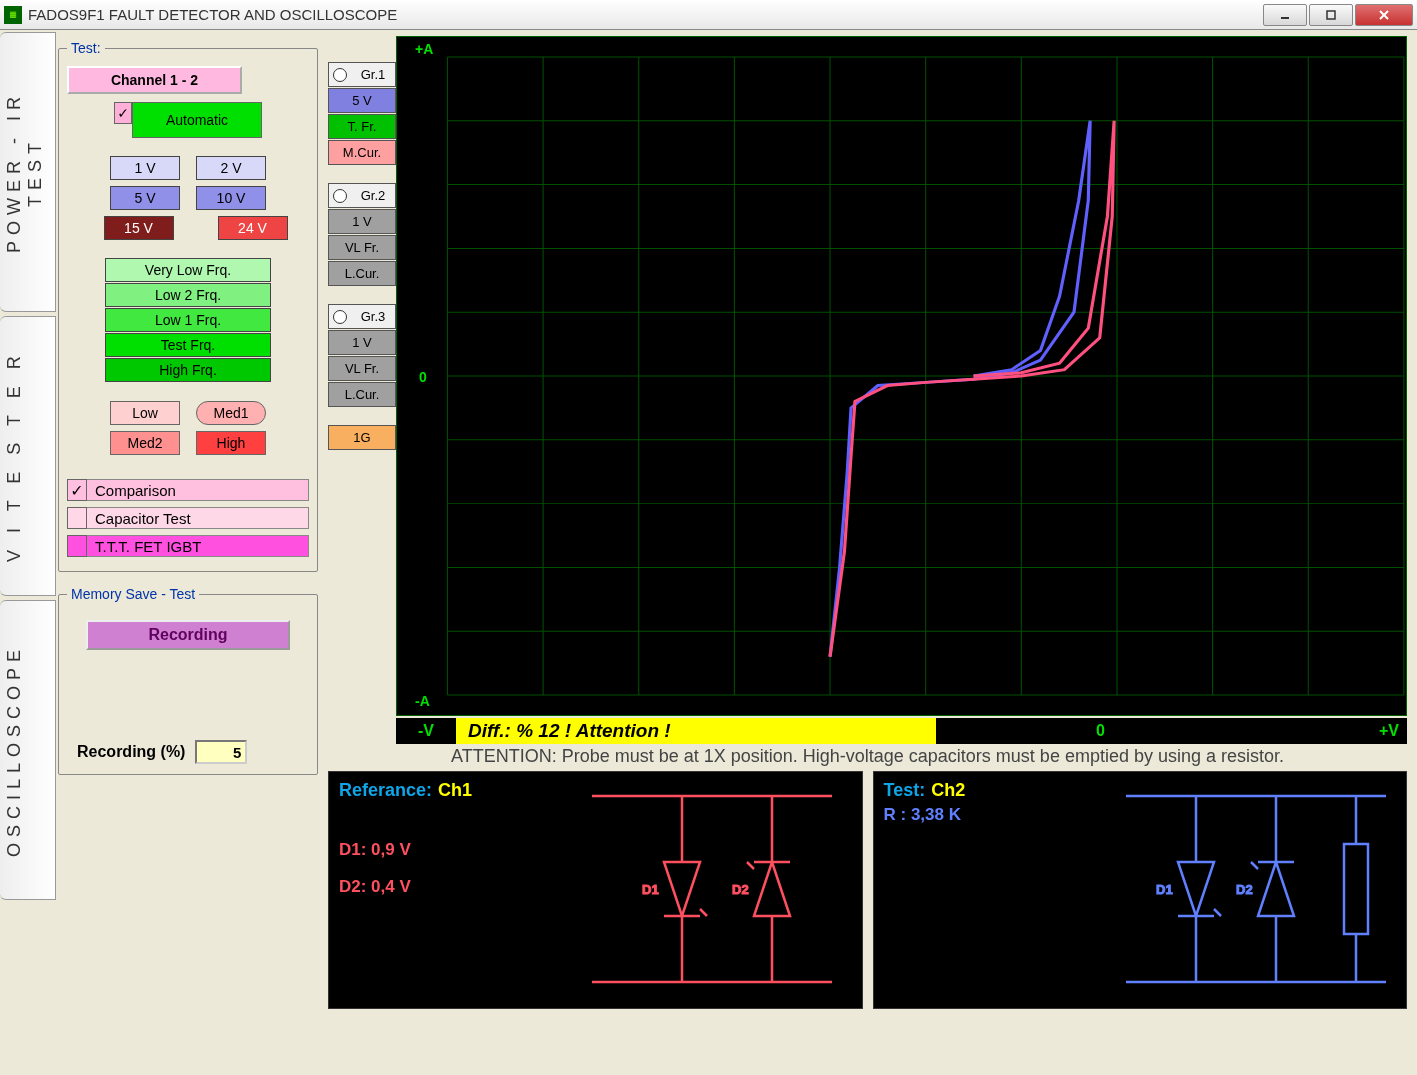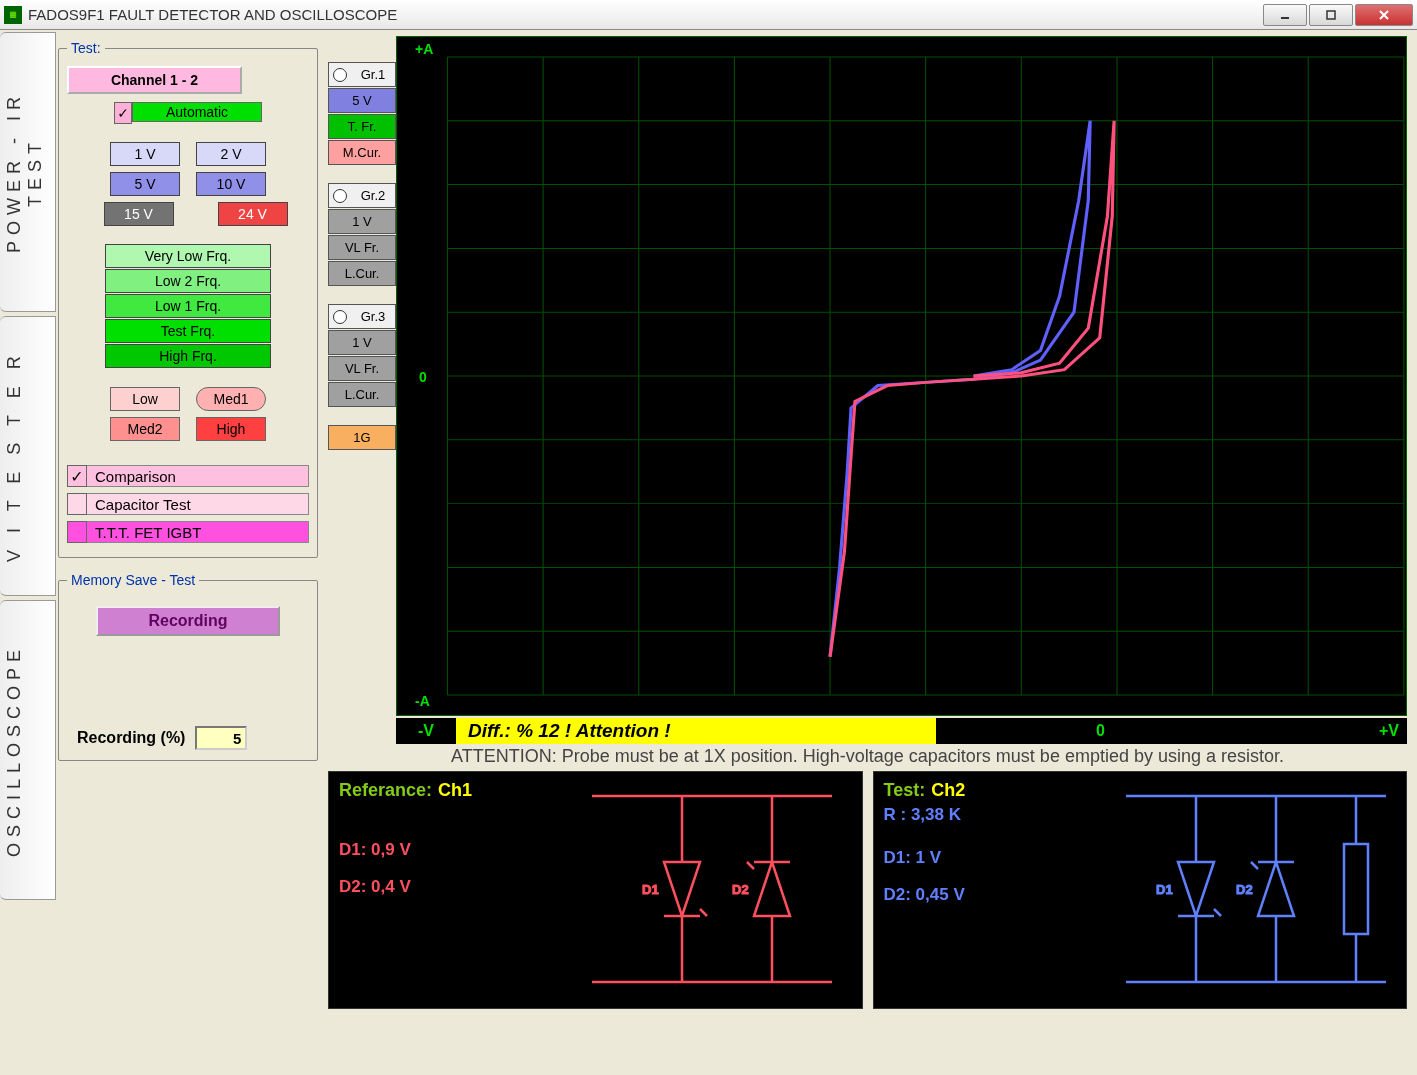--- a/index.html
+++ b/index.html
@@ -25,27 +25,27 @@
 .rightcol { flex: 1; padding: 6px 10px 6px 4px; display: flex; flex-direction: column; }
 
 fieldset { border: 1px solid #888; border-radius: 2px; margin: 0 0 14px 0; padding: 10px 8px; }
 legend { color: #0033aa; font-size: 14px; padding: 0 4px; }
 
 .btn { display: inline-flex; align-items: center; justify-content: center; height: 24px; border: 1px solid #666; font-size: 14px; cursor: pointer; }
 .row { display: flex; gap: 16px; margin-bottom: 6px; justify-content: center; }
 .wfull { width: 168px; margin: 0 auto 8px; display: flex; }
 
 .channel-btn { background: #ffb8e0; width: 175px; height: 28px; margin: 0 auto 8px; font-weight: bold; border: 2px outset #fff; }
-.auto-btn { background: #00e000; width: 130px; height: 20px; }
+.auto-btn { background: #00e000; width: 130px; height: 36px; }
 .chk { width: 18px; height: 22px; border: 1px solid #666; background: #ffb0d8; display: inline-flex; align-items: center; justify-content: center; font-size: 14px; margin-right: 0; }
 
 .vbtn { width: 70px; background: #a8a8ff; border: 1px solid #444; }
 .vbtn.light { background: #d8d8f8; }
 .vbtn.mid { background: #9090e8; }
-.vbtn.dark { background: #737373; color:#fff;margin-left:15px; }
+.vbtn.dark { background: #7f1d1d; color:#fff;margin-left:15px; }
 .vbtn.darkest { background: #ef4444; color: #fff; margin-left: 28px; }
 
 .fbtn { width: 166px; height: 24px; margin: 0 auto; display: flex; background: #b0f8b0; border: 1px solid #444; }
 .fbtn.g2 { background: #80f080; }
 .fbtn.g3 { background: #40e840; }
 .fbtn.g4 { background: #00e000; }
 .fbtn.g5 { background: #00c800; }
 .fstack > * { margin-bottom: 1px; }
 
 .cbtn { width: 70px; height: 24px; }
@@ -54,21 +54,21 @@
 .cbtn.m2 { background: #ff9090; }
 .cbtn.hi { background: #ff4040; }
 
 .mode-row { display: flex; align-items: center; height: 26px; margin-bottom: 2px; }
 .mode-chk { width: 20px; height: 22px; border: 1px solid #666; background: #fff; display: inline-flex; align-items: center; justify-content: center; margin-right: 0; }
 .mode-lbl { flex: 1; height: 22px; display: flex; align-items: center; padding-left: 8px; font-size: 15px; border: 1px solid #888; border-left: none; }
 .m-pink { background: #ffc0e0; }
 .m-lpink { background: #ffd8e8; }
 .m-mag { background: #ff50e0; }
 
-.rec-btn { width: 184px; height: 30px; background: #d080d0; color: #600060; font-weight: bold; margin: 8px auto 90px; display: flex; align-items: center; justify-content: center; border: 2px outset #eee; }
+.rec-btn { width: 204px; height: 30px; background: #d080d0; color: #600060; font-weight: bold; margin: 8px auto 90px; display: flex; align-items: center; justify-content: center; border: 2px outset #eee; }
 
 .tol-row { display: flex; align-items: center; gap: 10px; padding: 0 10px; }
 .tol-row input { width: 52px; height: 24px; text-align: right; font-weight: bold; font-size: 15px; padding-right: 4px; border: 2px inset #ccc; background: #ffffc0; }
 
 
 .scope-wrap { display: flex; }
 .scope-ctrls { width: 68px; padding-top: 26px; }
 .grp { margin-bottom: 18px; }
 .grp-row { display: flex; align-items: center; height: 25px; border: 1px solid #555; margin-bottom: 1px; font-size: 13px; }
 .grp-radio { width: 14px; height: 14px; border-radius: 50%; border: 1px solid #333; background: #fff; margin: 0 4px; }
@@ -94,21 +94,21 @@
 .diff-bar .rv { width: 50px; background: #000; color: #00e000; display: flex; align-items: center; justify-content: flex-end; padding-right: 8px; font-weight: bold; }
 
 .warn-line { text-align: center; font-size: 18px; color: #444; padding: 2px 0 4px; }
 
 
 .panels { display: flex; gap: 10px; height: 238px; }
 .panel { flex: 1; background: #000; border: 1px solid #333; position: relative; padding: 8px 10px; font-size: 17px; font-weight: bold; }
 .panel .hdr { font-size: 18px; }
 .ref-c { color: #ff5060; }
 .test-c { color: #6080ff; }
-.hdr-lbl { color: #84cc16; }
+.hdr-lbl { color: #0ea5e9; }
 .hdr-ch { color: #ffff00; margin-left: 6px; }
 .panel .vals { margin-top: 30px; line-height: 2.2; }
 .circ { position: absolute; right: 10px; top: 12px; width: 280px; height: 210px; }
 .circ line, .circ path, .circ rect { stroke-width: 2.5; fill: none; }
 .ref-c .circ * { stroke: #ff5060; }
 .test-c .circ * { stroke: #6080ff; }
 .circ text { font-size: 13px; font-weight: bold; }
 .ref-c .circ text { fill: #ff5060; }
 .test-c .circ text { fill: #6080ff; }
 </style>
@@ -336,24 +336,20 @@
           <path d="M182 132 L218 132 L200 78 Z"></path>
             <line x1="182" y1="78" x2="218" y2="78"></line>
             <line x1="182" y1="85" x2="175" y2="78"></line>
           <text x="160" y="110">D2</text>
         </svg>
       </div>
 
       <div class="panel test-c">
         <div class="hdr"><span class="hdr-lbl">Test:</span><span class="hdr-ch">Ch2</span></div>
         <div style="margin-top:4px;">R : 3,38 K</div>
-        <div class="vals" style="margin-top:14px;">
-          <div>D1: 1 V</div>
-          <div>D2: 0,45 V</div>
-        </div>
         <svg class="circ" viewBox="0 0 280 210">
           <line x1="10" y1="12" x2="270" y2="12"></line>
           <line x1="10" y1="198" x2="270" y2="198"></line>
           <line x1="80" y1="12" x2="80" y2="78"></line>
             <line x1="80" y1="132" x2="80" y2="198"></line>
           <path d="M62 78 L98 78 L80 132 Z"></path>
             <line x1="62" y1="132" x2="98" y2="132"></line>
             <line x1="98" y1="125" x2="105" y2="132"></line>
           <text x="40" y="110">D1</text>
           <line x1="160" y1="12" x2="160" y2="78"></line>

